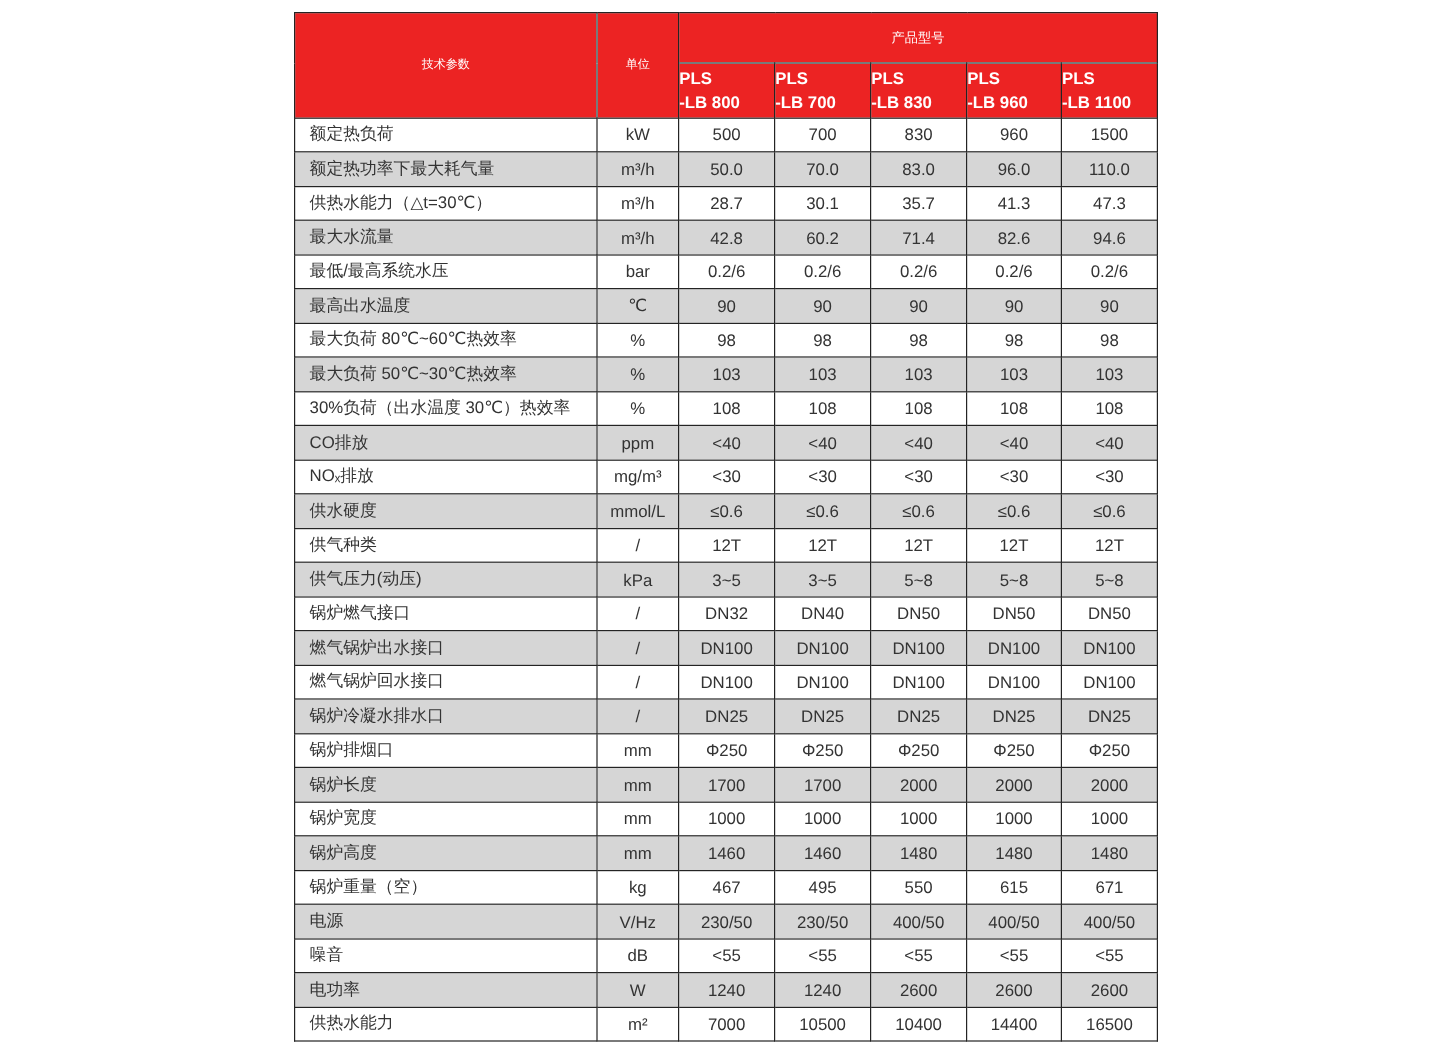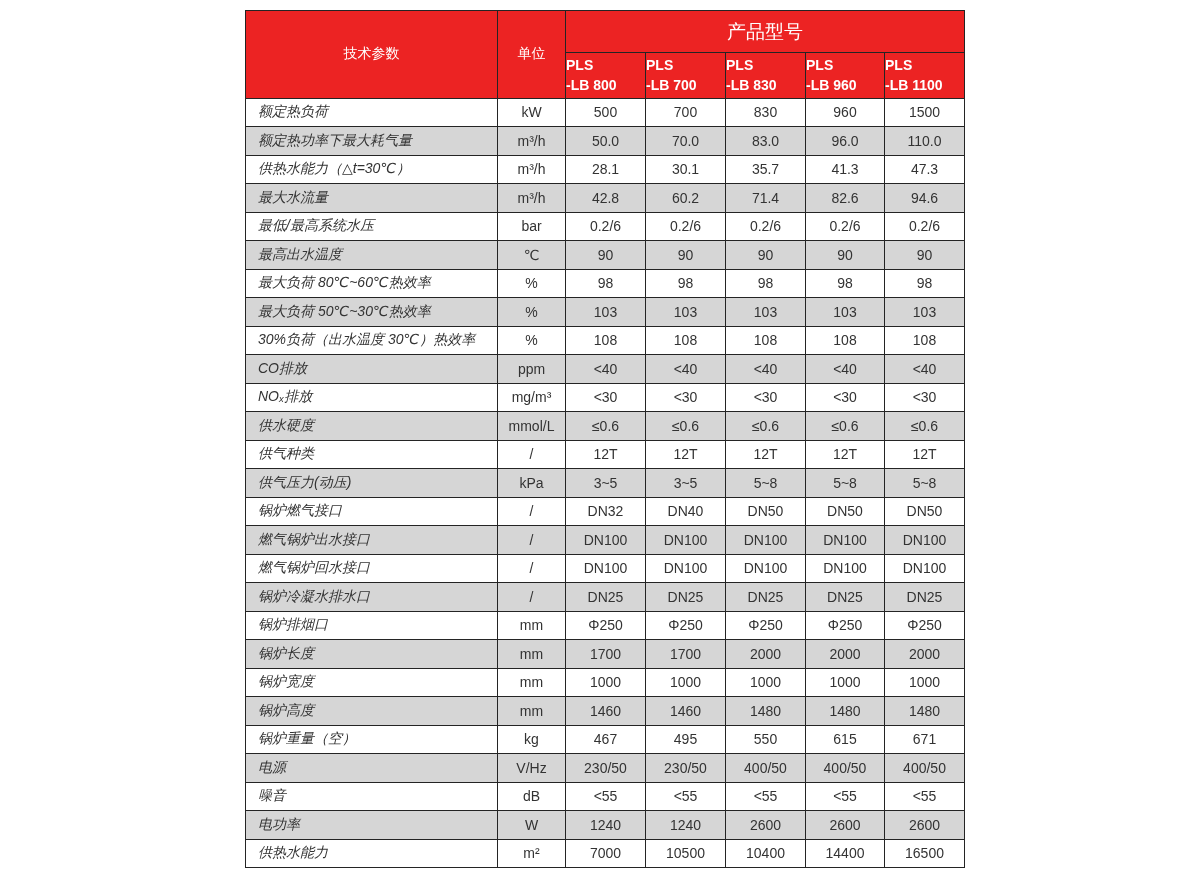--- a/index.html
+++ b/index.html
@@ -29,44 +29,43 @@
   }
   table.spec th, table.spec td {
     border: 1.5px solid var(--border);
     overflow: hidden;
     white-space: nowrap;
   }
   thead th {
     background: var(--header-bg);
     color: var(--header-text);
     font-weight: normal;
-    font-size: 19px;
+    font-size: 11px;
   }
   th.group-head { height: 42px; }
-  th.span-head  { font-size: 14px; text-align: center; }
+  th.span-head  { font-size: 10px; text-align: center; }
   th.model-cell {
     height: 44px;
     font-size: 14px;
     line-height: 1.45;
     text-align: left;
     padding: 2px 0;
     font-weight: bold;
   }
   tbody td {
     height: 28.5px;
     font-size: 14px;
     color: var(--text);
     text-align: center;
     background: var(--row-bg);
     padding: 0;
   }
   tbody td.param {
     text-align: left;
     padding-left: 12px;
-    font-style: italic;
   }
   tbody tr.alt td { background: var(--alt-bg); }
 </style>
 </head>
 <body>
 
 <div class="table-wrap">
   <table class="spec">
     <colgroup>
       <col style="width:252px">
@@ -121,21 +120,21 @@
           <td class="unit">m³/h</td>
           <td class="val">50.0</td>
           <td class="val">70.0</td>
           <td class="val">83.0</td>
           <td class="val">96.0</td>
           <td class="val">110.0</td>
         </tr>
         <tr>
           <td class="param">供热水能力（△t=30℃）</td>
           <td class="unit">m³/h</td>
-          <td class="val">28.1</td>
+          <td class="val">28.7</td>
           <td class="val">30.1</td>
           <td class="val">35.7</td>
           <td class="val">41.3</td>
           <td class="val">47.3</td>
         </tr>
         <tr class="alt">
           <td class="param">最大水流量</td>
           <td class="unit">m³/h</td>
           <td class="val">42.8</td>
           <td class="val">60.2</td>

